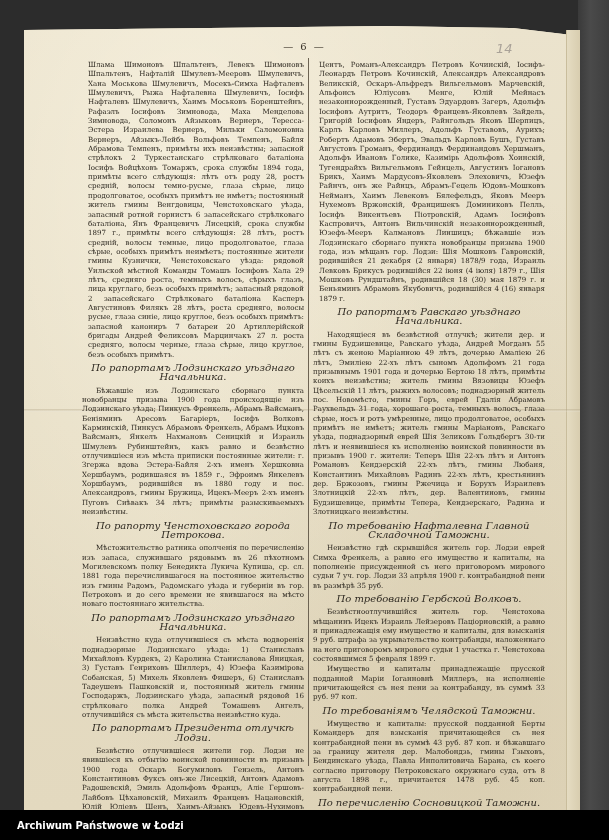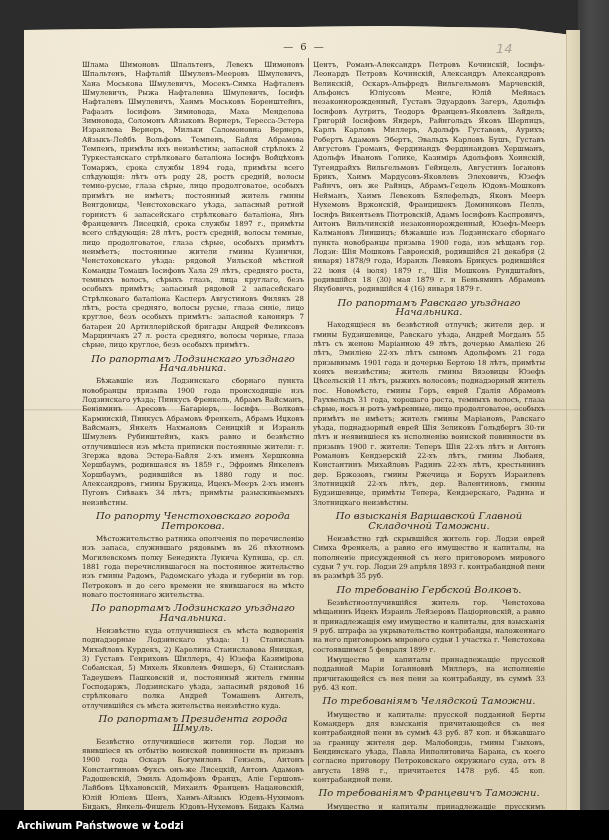--- a/index.html
+++ b/index.html
@@ -49,21 +49,21 @@
     text-align: justify; hyphens: auto;
   }
   .col-left { left: 82px; width: 222px; }
   .col-right { left: 313px; width: 232px; }
   .col-divider {
     position: absolute; left: 308px; top: 58px; width: 1px; height: 708px;
     background: #6d6352;
   }
 
   .para { text-indent: 14px; margin-bottom: 1px; }
-  .para.noindent { text-indent: 0; }
+  .para.noindent { text-indent: 0; margin-left: 6px; }
   .heading {
     font-style: italic; text-align: center; font-size: 10px;
     margin: 4px 0 4px 0; color: #2f2a22;
   }
 
   .footer-bar {
     position: absolute; left: 0; top: 810px; width: 609px; height: 30px;
     background: #000;
   }
   .footer-text {
@@ -86,33 +86,33 @@
 <div class="pencil-mark">14</div>
 
 <div class="column col-left" id="col-left">
     <div class="para noindent">Шлама Шимоновъ Шпальтенъ, Левекъ Шимоновъ Шпальтенъ, Нафталій Шмулевъ-Мееровъ Шмулевичъ, Хана Моськова Шмулевичъ, Мосекъ-Симха Нафталевъ Шмулевичъ, Рыжа Нафталевна Шмулевичъ, Іосифъ Нафталевъ Шмулевичъ, Хаимъ Моськовъ Боренштейнъ, Рафаэлъ Іосифовъ Зимноводa, Маха Менделова Зимноводa, Соломонъ Айзыковъ Вернеръ, Терессa-Эстера Израилева Вернеръ, Мильки Саломоновна Вернеръ, Айзыкъ-Лейбъ Вольфовъ Темпенъ, Байля Абрамова Темпенъ, примѣты ихъ неизвѣстны; запасной стрѣлокъ 2 Туркестанскаго стрѣлковаго баталіона Іосифъ Войцѣховъ Томаржъ, срока службы 1894 года, примѣты всего слѣдующія: лѣтъ отъ роду 28, ростъ средній, волосы темно-русые, глаза сѣрые, лицо продолговатое, особыхъ примѣтъ не имѣетъ; постоянный житель гмины Венгдовицы, Ченстоховскаго уѣзда, запасный ротной горнистъ 6 запасейскаго стрѣлковаго баталіона, Янъ Францевичъ Лисецкій, срока службы 1897 г., примѣты всего слѣдующія: 28 лѣтъ, ростъ средній, волосы темные, лицо продолговатое, глаза сѣрые, особыхъ примѣтъ неимѣетъ; постоянные жители гмины Кузнички, Ченстоховскаго уѣзда: рядовой Уильской мѣстной Команды Томашъ Іосифовъ Хала 29 лѣтъ, средняго роста, темныхъ волосъ, сѣрыхъ глазъ, лица круглаго, безъ особыхъ примѣтъ; запасный рядовой 2 запасейскаго Стрѣлковаго баталіона Касперъ Августиновъ Филякъ 28 лѣтъ, роста средняго, волосы русые, глаза синіе, лицо круглое, безъ особыхъ примѣтъ: запасной канониръ 7 батареи 20 Артиллерійской бригады Андрей Феликсовъ Марцинчакъ 27 л. роста средняго, волосы черные, глаза сѣрые, лицо круглое, безъ особыхъ примѣтъ.</div>
     <div class="heading">По рапортамъ Лодзинскаго уѣзднаго Начальника.</div>
     <div class="para">Бѣжавшіе изъ Лодзинскаго сборнаго пункта новобранцы призыва 1900 года происходящіе изъ Лодзинскаго уѣзда; Пинкусъ Френкель, Абрамъ Вайсманъ, Беніяминъ Аресовъ Багаріеръ, Іосифъ Волковъ Карминскій, Пинкусъ Абрамовъ Френкель, Абрамъ Ицковъ Вайсманъ, Янкелъ Нахмановъ Сеницкій и Израиль Шмулевъ Рубинштейнъ, какъ равно и безвѣстно отлучившіеся изъ мѣста приписки постоянные жители: г. Згержа вдова Эстера-Байля 2-хъ именъ Хершковна Хершбаумъ, родившаяся въ 1859 г., Эфроимъ Янкелевъ Хоршбаумъ, родившійся въ 1880 году и пос. Александровъ, гмины Бружица, Ицекъ-Мееръ 2-хъ именъ Пуговъ Сиѣвакъ 34 лѣтъ; примѣты разыскиваемыхъ неизвѣстны.</div>
     <div class="heading">По рапорту Ченстоховскаго города Петрокова.</div>
     <div class="para">Мѣстожительство ратника ополченія по перечисленію изъ запаса, служившаго рядовымъ въ 26 пѣхотномъ Могилевскомъ полку Бенедикта Лукича Купиша, ср. сл. 1881 года перечислившагося на постоянное жительство изъ гмины Радомъ, Радомскаго уѣзда и губерніи въ гор. Петроковъ и до сего времени не явившагося на мѣсто новаго постояннаго жительства.</div>
     <div class="heading">По рапортамъ Лодзинскаго уѣзднаго Начальника.</div>
     <div class="para">Неизвѣстно куда отлучившіеся съ мѣста водворенія поднадзорные Лодзинскаго уѣзда: 1) Станиславъ Михайловъ Курдекъ, 2) Каролина Станиславова Яницкая, 3) Густавъ Генриховъ Шиллеръ, 4) Юзефа Казимірова Собанская, 5) Михель Яковлевъ Фишеръ, 6) Станиславъ Тадеушевъ Пашковскій и, постоянный житель гмины Господаржъ, Лодзинскаго уѣзда, запасный рядовой 16 стрѣлковаго полка Андрей Томашевъ Ангелъ, отлучившійся съ мѣста жительства неизвѣстно куда.</div>
-    <div class="heading">По рапортамъ Президента города Шмуль.</div>
+    <div class="heading">По рапортамъ Президента отлучкѣ Лодзи.</div>
     <div class="para">Безвѣстно отлучившіеся жители гор. Лодзи не явившіеся къ отбытію воинской повинности въ призывъ 1900 года Оскаръ Богумиловъ Гензель, Антонъ Константиновъ Фуксъ онъ-же Лисецкій, Антонъ Адамовъ Радошевскій, Эмиль Адольфовъ Францъ, Алiе Гершовъ-Лайбовъ Цѣхановскій, Михаилъ Францевъ Нацановскій, Юлій Юліевъ Шенъ, Хаимъ-Айзыкъ Юдевъ-Нухимовъ Бидакъ, Янкель-Фишель Юдовъ-Нухемовъ Бидакъ Калма Мошековъ Хоренжевскій, Абрамъ Эзровъ Шнекеръ, Шмуль Яковлевъ Шламовичъ, Сухеръ-Беръ Абрамовъ Янкелевъ Лейзеровичъ, Ривонъ Абрамъ-Шмулевъ Торончикъ, Лезеръ-Литманъ Шламовъ-Мошековъ Васерманъ, Вильгельмъ Бериановъ Кемпнеръ, Янъ Андреевъ Быляновскій, Валерій Діонизіевъ Злотницкій, Густавъ Боруховъ Карасекъ, Ицекъ Лейзеровъ-Берековъ Боруховичъ, Абрамъ-Беришъ Израилевъ Розенштайнъ, Юлій Вильгельмовъ Шульцъ, Гдалліе-Іосифъ Перецовъ Акерманъ, Рейнгольдъ Эдуардовъ Цахертъ онъ-же Захартъ, Абрамъ Эліа Юдовъ Гринштанъ, Стефанъ Бартломѣевъ</div>
   </div>
 <div class="col-divider"></div>
 <div class="column col-right" id="col-right">
     <div class="para noindent">Центъ, Романъ-Александръ Петровъ Кочинскій, Іосифъ-Леонардъ Петровъ Кочинскій, Александръ Александровъ Великскій, Оскаръ-Альфредъ Вильгельмовъ Марчевскій, Альфонсъ Юліусовъ Менге, Юлій Мейнасъ незаконнорожденный, Густавъ Эдуардовъ Загеръ, Адольфъ Іосифовъ Аутритъ, Теодоръ Францевъ-Яковлевъ Зайдель, Григорій Іосифовъ Яндеръ, Райнгольдъ Яковъ Шерпицъ, Карлъ Карловъ Миллеръ, Адольфъ Густавовъ, Аурихъ; Робертъ Адамовъ Эбертъ, Эвальдъ Карловъ Бушъ, Густавъ Августовъ Громанъ, Фердинандъ Фердинандовъ Хершманъ, Адольфъ Ивановъ Голике, Казимірь Адольфовъ Хоинскій, Тугендрайхъ Вильгельмовъ Гейнцель, Августинъ Іогановъ Брикъ, Хаимъ Мардусовъ-Яковлевъ Элеховичъ, Юзефъ Райнчъ, онъ же Райнцъ, Абрамъ-Гецель Юдовъ-Мошковъ Нейманъ, Хаимъ Левековъ Бялефельдъ, Яковъ Мееръ Нухемовъ Вржонскій, Францишекъ Доминиковъ Пелль, Іосифъ Викентьевъ Піотровскій, Адамъ Іосифовъ Каспровичъ, Антонъ Вильчинскій незаконнорожденный, Юзефъ-Мееръ Калмановъ Линшицъ; бѣжавшіе изъ Лодзинскаго сборнаго пункта новобранцы призыва 1900 года, изъ мѣщанъ гор. Лодзи: Шія Мошковъ Гавронскій, родившійся 21 декабря (2 января) 1878/9 года, Израиль Левковъ Брикусъ родившійся 22 іюня (4 іюля) 1879 г., Шія Мошковъ Рундштайнъ, родившійся 18 (30) мая 1879 г. и Беньяминъ Абрамовъ Якубовичъ, родившійся 4 (16) января 1879 г.</div>
     <div class="heading">По рапортамъ Равскаго уѣзднаго Начальника.</div>
     <div class="para">Находящіеся въ безвѣстной отлучкѣ; жители дер. и гмины Будзишевице, Равскаго уѣзда, Андрей Могданъ 55 лѣтъ съ женою Маріанною 49 лѣтъ, дочерью Амаліею 26 лѣтъ, Эмиліею 22-хъ лѣтъ сыномъ Адольфомъ 21 года призывнымъ 1901 года и дочерью Бертою 18 лѣтъ, примѣты коихъ неизвѣстны; житель гмины Вязовицы Юзефъ Цѣсельскій 11 лѣтъ, рыжихъ волосовъ; поднадзорный житель пос. Новомѣсто, гмины Гоpъ, еврей Гдалія Абрамовъ Раухвельдъ 31 года, хорошаго роста, темныхъ волосъ, глаза сѣрые, носъ и ротъ умѣренные, лицо продолговатое, особыхъ примѣтъ не имѣетъ; житель гмины Маріановъ, Равскаго уѣзда, поднадзорный еврей Шія Зеликовъ Гольдбергъ 30-ти лѣтъ и неявившіеся къ исполненію воинской повинности въ призывъ 1900 г. жители: Теперъ Шія 22-хъ лѣтъ и Антонъ Романовъ Кендзерскій 22-хъ лѣтъ, гмины Любаня, Константинъ Михайловъ Радинъ 22-хъ лѣтъ, крестьянинъ дер. Бржозовъ, гмины Ржечица и Борухъ Израилевъ Злотницкій 22-хъ лѣтъ, дер. Валентиновъ, гмины Будзишевице, примѣты Тепера, Кендзерскаго, Радина и Злотницкаго неизвѣстны.</div>
-    <div class="heading">По взысканія Варшавской Главной Складочной Таможни.</div>
-    <div class="para">Неизвѣстно гдѣ скрывшійся житель гор. Лодзи еврей Симха Френкель, а равно его имущество и капиталы, на пополненіе присужденной съ него приговоромъ мирового судьи 7 уч. гор. Лодзи 29 апрѣля 1893 г. контрабандной пени въ размѣрѣ 35 руб.</div>
+    <div class="heading">По требованію Нафталевна Главной Складочной Таможни.</div>
+    <div class="para">Неизвѣстно гдѣ скрывшійся житель гор. Лодзи еврей Симха Френкель, а равно его имущество и капиталы, на пополненіе присужденной съ него приговоромъ мирового судьи 7 уч. гор. Лодзи 33 апрѣля 1900 г. контрабандной пени въ размѣрѣ 35 руб.</div>
     <div class="heading">По требованію Гербской Волковъ.</div>
     <div class="para">Безвѣстноотлучившійся житель гор. Ченстохова мѣщанинъ Ицекъ Израиль Лейзеровъ Пацiорновскій, а равно и принадлежащія ему имущество и капиталы, для взысканія 9 руб. штрафа за укрывательство контрабанды, наложеннаго на него приговоромъ мирового судьи 1 участка г. Ченстохова состоявшимся 5 февраля 1899 г.</div>
-    <div class="para">Имущество и капиталы принадлежащіе прусской подданной Маріи Іоганновнѣ Миллеръ, на исполненіе причитающейся съ нея пени за контрабанду, въ суммѣ 33 руб. 43 коп.</div>
+    <div class="para">Имущество и капиталы принадлежащіе прусской подданной Маріи Іоганновнѣ Миллеръ, на исполненіе причитающейся съ нея пени за контрабанду, въ суммѣ 33 руб. 97 коп.</div>
     <div class="heading">По требованіямъ Челядской Таможни.</div>
     <div class="para">Имущество и капиталы: прусской подданной Берты Командеръ для взысканія причитающейся съ нея контрабандной пени въ суммѣ 43 руб. 87 коп. и бѣжавшаго за границу жителя дер. Малобондзь, гмины Гзыховъ, Бендинскаго уѣзда, Павла Инполитовича Барана, съ коего согласно приговору Петроковскаго окружнаго суда, отъ 8 августа 1898 г., причитается 1478 руб. 45 коп. контрабандной пени.</div>
-    <div class="heading">По требованіямъ Францевичъ Таможни.</div>
+    <div class="heading">По перечисленію Сосновицкой Таможни.</div>
     <div class="para">Имущество и капиталы принадлежащіе прусскимъ подданнымъ: Адольфу Іосифу Штоку, подлежащіе на пополненіе наложенныхъ на него Штока, постановленіемъ Таможни отъ 24 января 1901 г., 411 руб. контрабандной пени за водворенные</div>
   </div>
 
 <div class="footer-bar"></div>
 <div class="footer-text">Archiwum Państwowe w Łodzi</div>
 
 </body></html>

